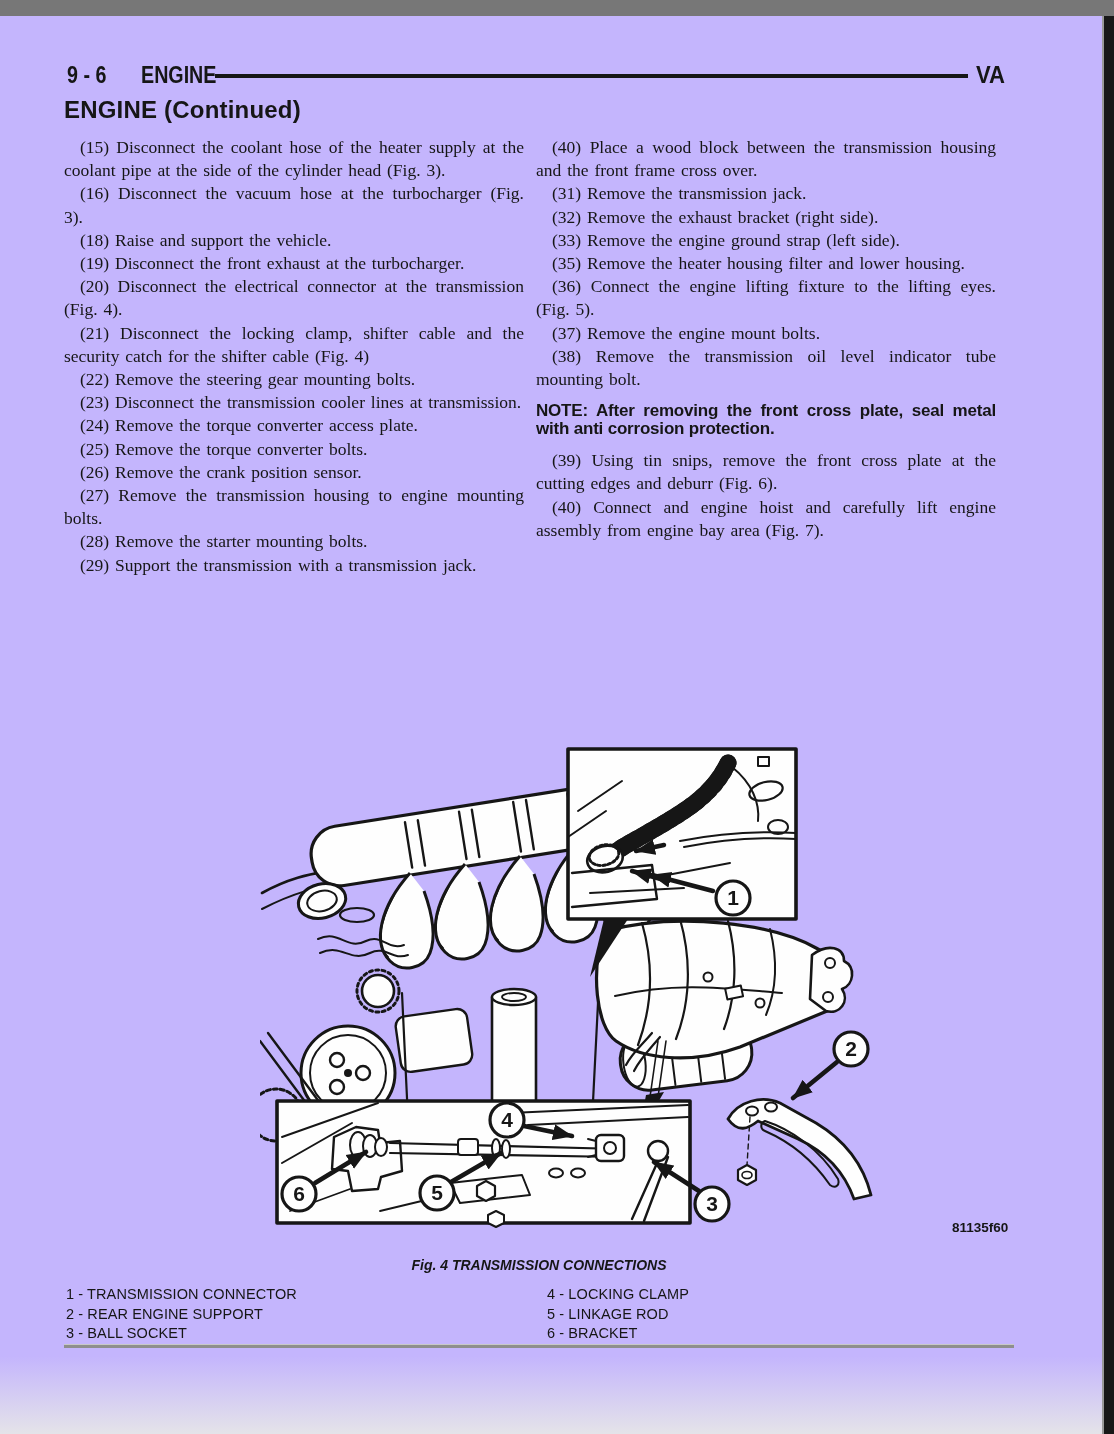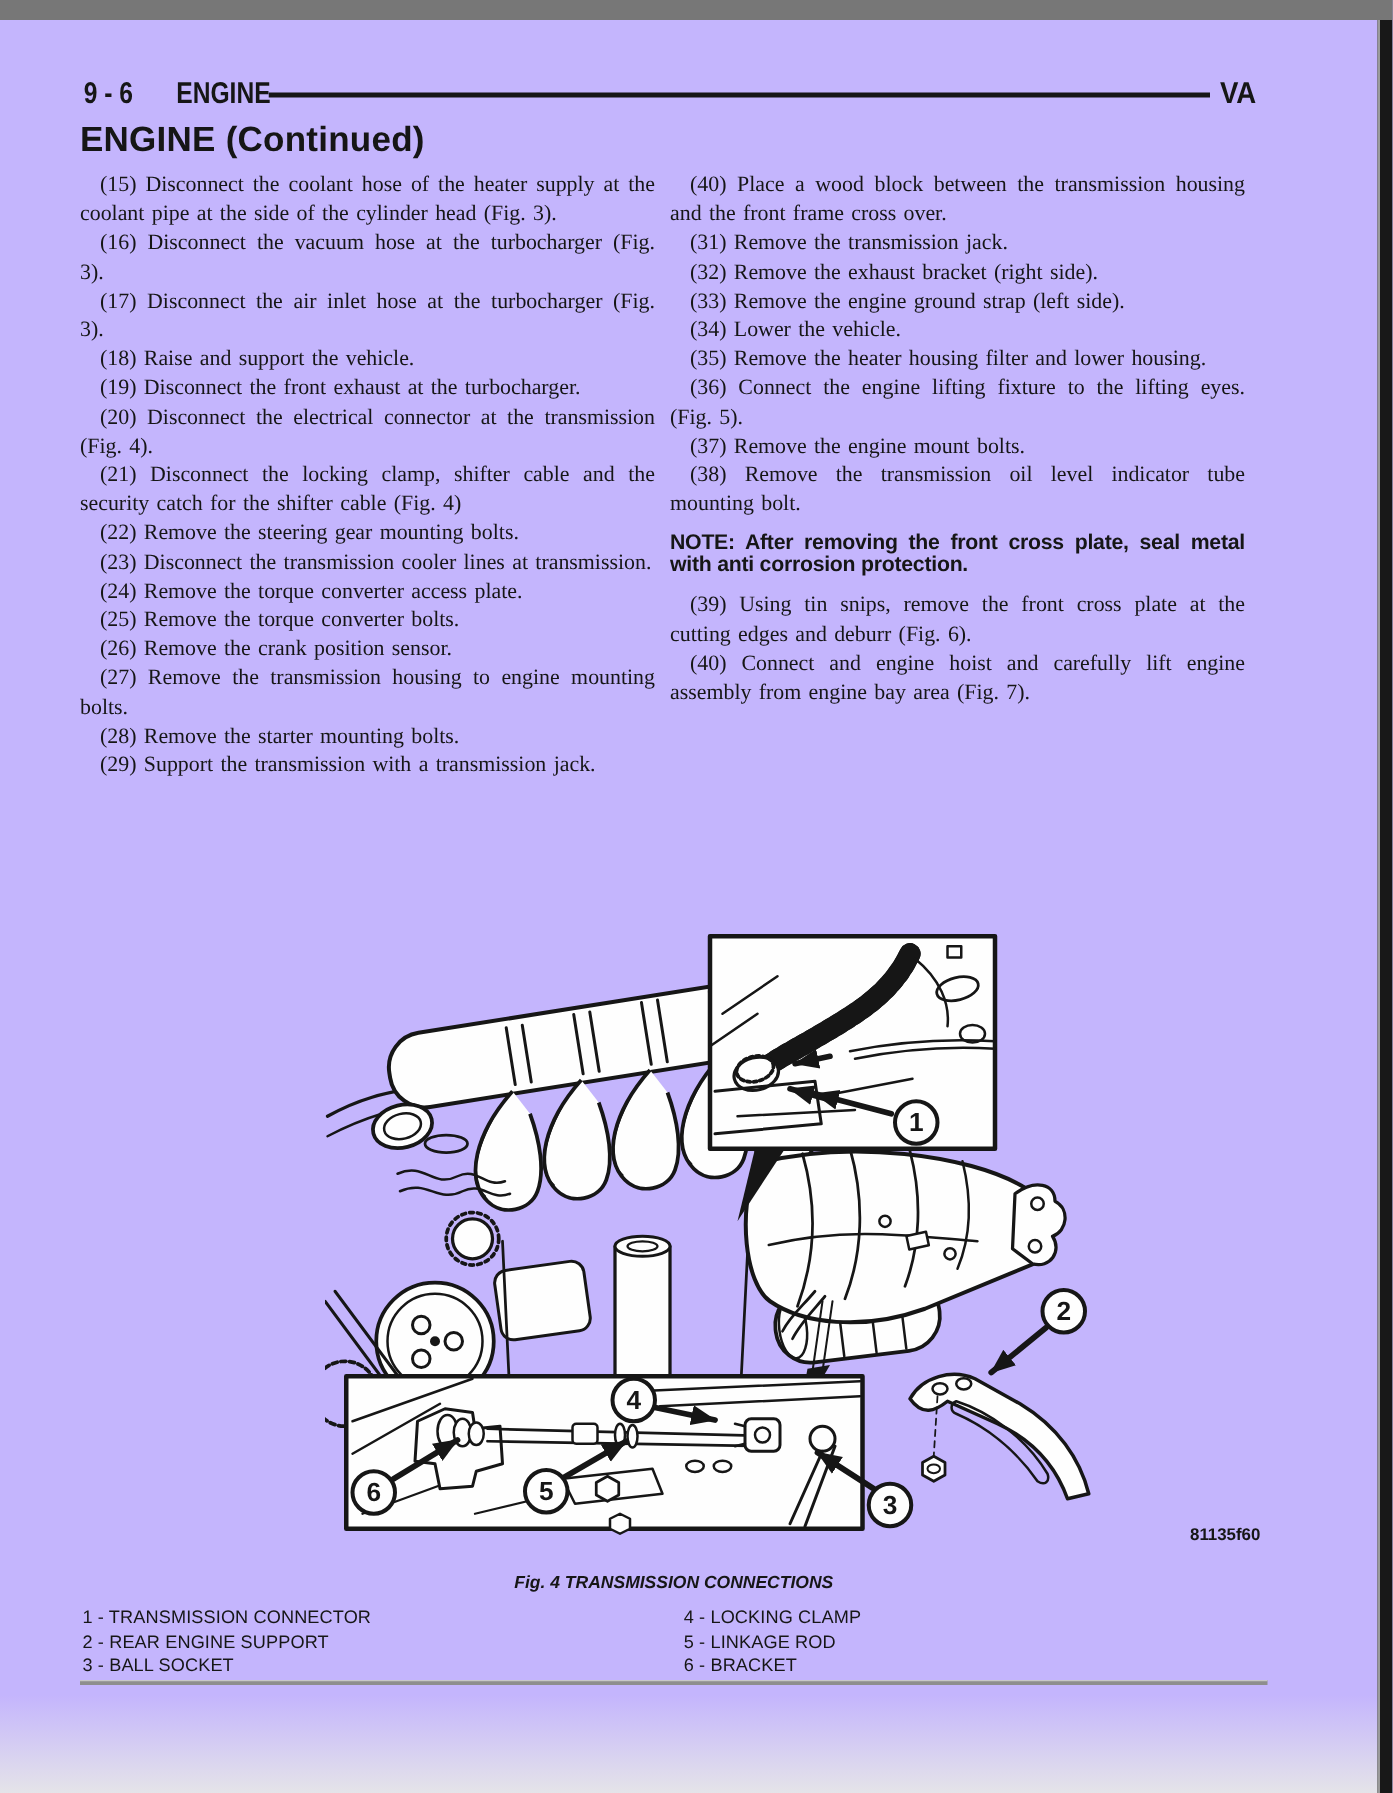--- a/index.html
+++ b/index.html
@@ -16,21 +16,21 @@
     background:linear-gradient(to bottom,rgba(230,230,230,0),#e7e7e7);}
   
   .hdr-num{position:absolute;left:67px;top:45px;font-family:"Liberation Sans",sans-serif;
     font-weight:bold;font-size:24px;transform:scaleX(.82);transform-origin:left top;white-space:nowrap;}
   .hdr-sec{position:absolute;left:141px;top:45px;font-family:"Liberation Sans",sans-serif;
     font-weight:bold;font-size:24px;transform:scaleX(.82);transform-origin:left top;white-space:nowrap;}
   .hdr-rule{position:absolute;left:215px;top:58px;width:753px;height:4px;background:#161616;}
   .hdr-va{position:absolute;left:976px;top:45px;font-family:"Liberation Sans",sans-serif;
     font-weight:bold;font-size:24px;transform:scaleX(.92);transform-origin:left top;}
   .sec-heading{position:absolute;left:64px;top:80px;font-family:"Liberation Sans",sans-serif;
-    font-weight:bold;font-size:28px;letter-spacing:.2px;}
+    font-weight:bold;font-size:24px;letter-spacing:.2px;}
   
   .columns{position:absolute;left:64px;top:120px;width:946px;display:flex;gap:12px;}
   .col{width:460px;font-size:17.5px;line-height:23.2px;text-align:justify;}
   .col p{margin:0;text-indent:16px;word-spacing:1.5px;}
   .col p.note{font-family:"Liberation Sans",sans-serif;font-weight:bold;font-size:17px;
     line-height:18px;text-indent:0;margin:11px 0;word-spacing:0;letter-spacing:-0.2px;}
   
   .fig-svg{position:absolute;left:260px;top:725px;}
   .fig-code{position:absolute;left:952px;top:1204px;font-family:"Liberation Sans",sans-serif;
     font-weight:bold;font-size:13.5px;}
@@ -58,40 +58,38 @@
   <div class="hdr-num">9 - 6</div>
   <div class="hdr-sec">ENGINE</div>
   <div class="hdr-rule"></div>
   <div class="hdr-va">VA</div>
   <div class="sec-heading">ENGINE (Continued)</div>
 
   <div class="columns">
     <div class="col">
       <p>(15) Disconnect the coolant hose of the heater supply at the coolant pipe at the side of the cylinder head (Fig. 3).</p>
       <p>(16) Disconnect the vacuum hose at the turbocharger (Fig. 3).</p>
-      <p>(17) Disconnect the air inlet hose at the turbocharger (Fig. 3).</p>
       <p>(18) Raise and support the vehicle.</p>
       <p>(19) Disconnect the front exhaust at the turbocharger.</p>
       <p>(20) Disconnect the electrical connector at the transmission (Fig. 4).</p>
       <p>(21) Disconnect the locking clamp, shifter cable and the security catch for the shifter cable (Fig. 4)</p>
       <p>(22) Remove the steering gear mounting bolts.</p>
       <p>(23) Disconnect the transmission cooler lines at transmission.</p>
       <p>(24) Remove the torque converter access plate.</p>
       <p>(25) Remove the torque converter bolts.</p>
       <p>(26) Remove the crank position sensor.</p>
       <p>(27) Remove the transmission housing to engine mounting bolts.</p>
       <p>(28) Remove the starter mounting bolts.</p>
       <p>(29) Support the transmission with a transmission jack.</p>
     </div>
     <div class="col">
       <p>(40) Place a wood block between the transmission housing and the front frame cross over.</p>
       <p>(31) Remove the transmission jack.</p>
       <p>(32) Remove the exhaust bracket (right side).</p>
       <p>(33) Remove the engine ground strap (left side).</p>
-      <p>(34) Lower the vehicle.</p>
       <p>(35) Remove the heater housing filter and lower housing.</p>
       <p>(36) Connect the engine lifting fixture to the lifting eyes. (Fig. 5).</p>
       <p>(37) Remove the engine mount bolts.</p>
       <p>(38) Remove the transmission oil level indicator tube mounting bolt.</p>
       <p class="note">NOTE: After removing the front cross plate, seal metal with anti corrosion protection.</p>
       <p>(39) Using tin snips, remove the front cross plate at the cutting edges and deburr (Fig. 6).</p>
       <p>(40) Connect and engine hoist and carefully lift engine assembly from engine bay area (Fig. 7).</p>
     </div>
   </div>
 

